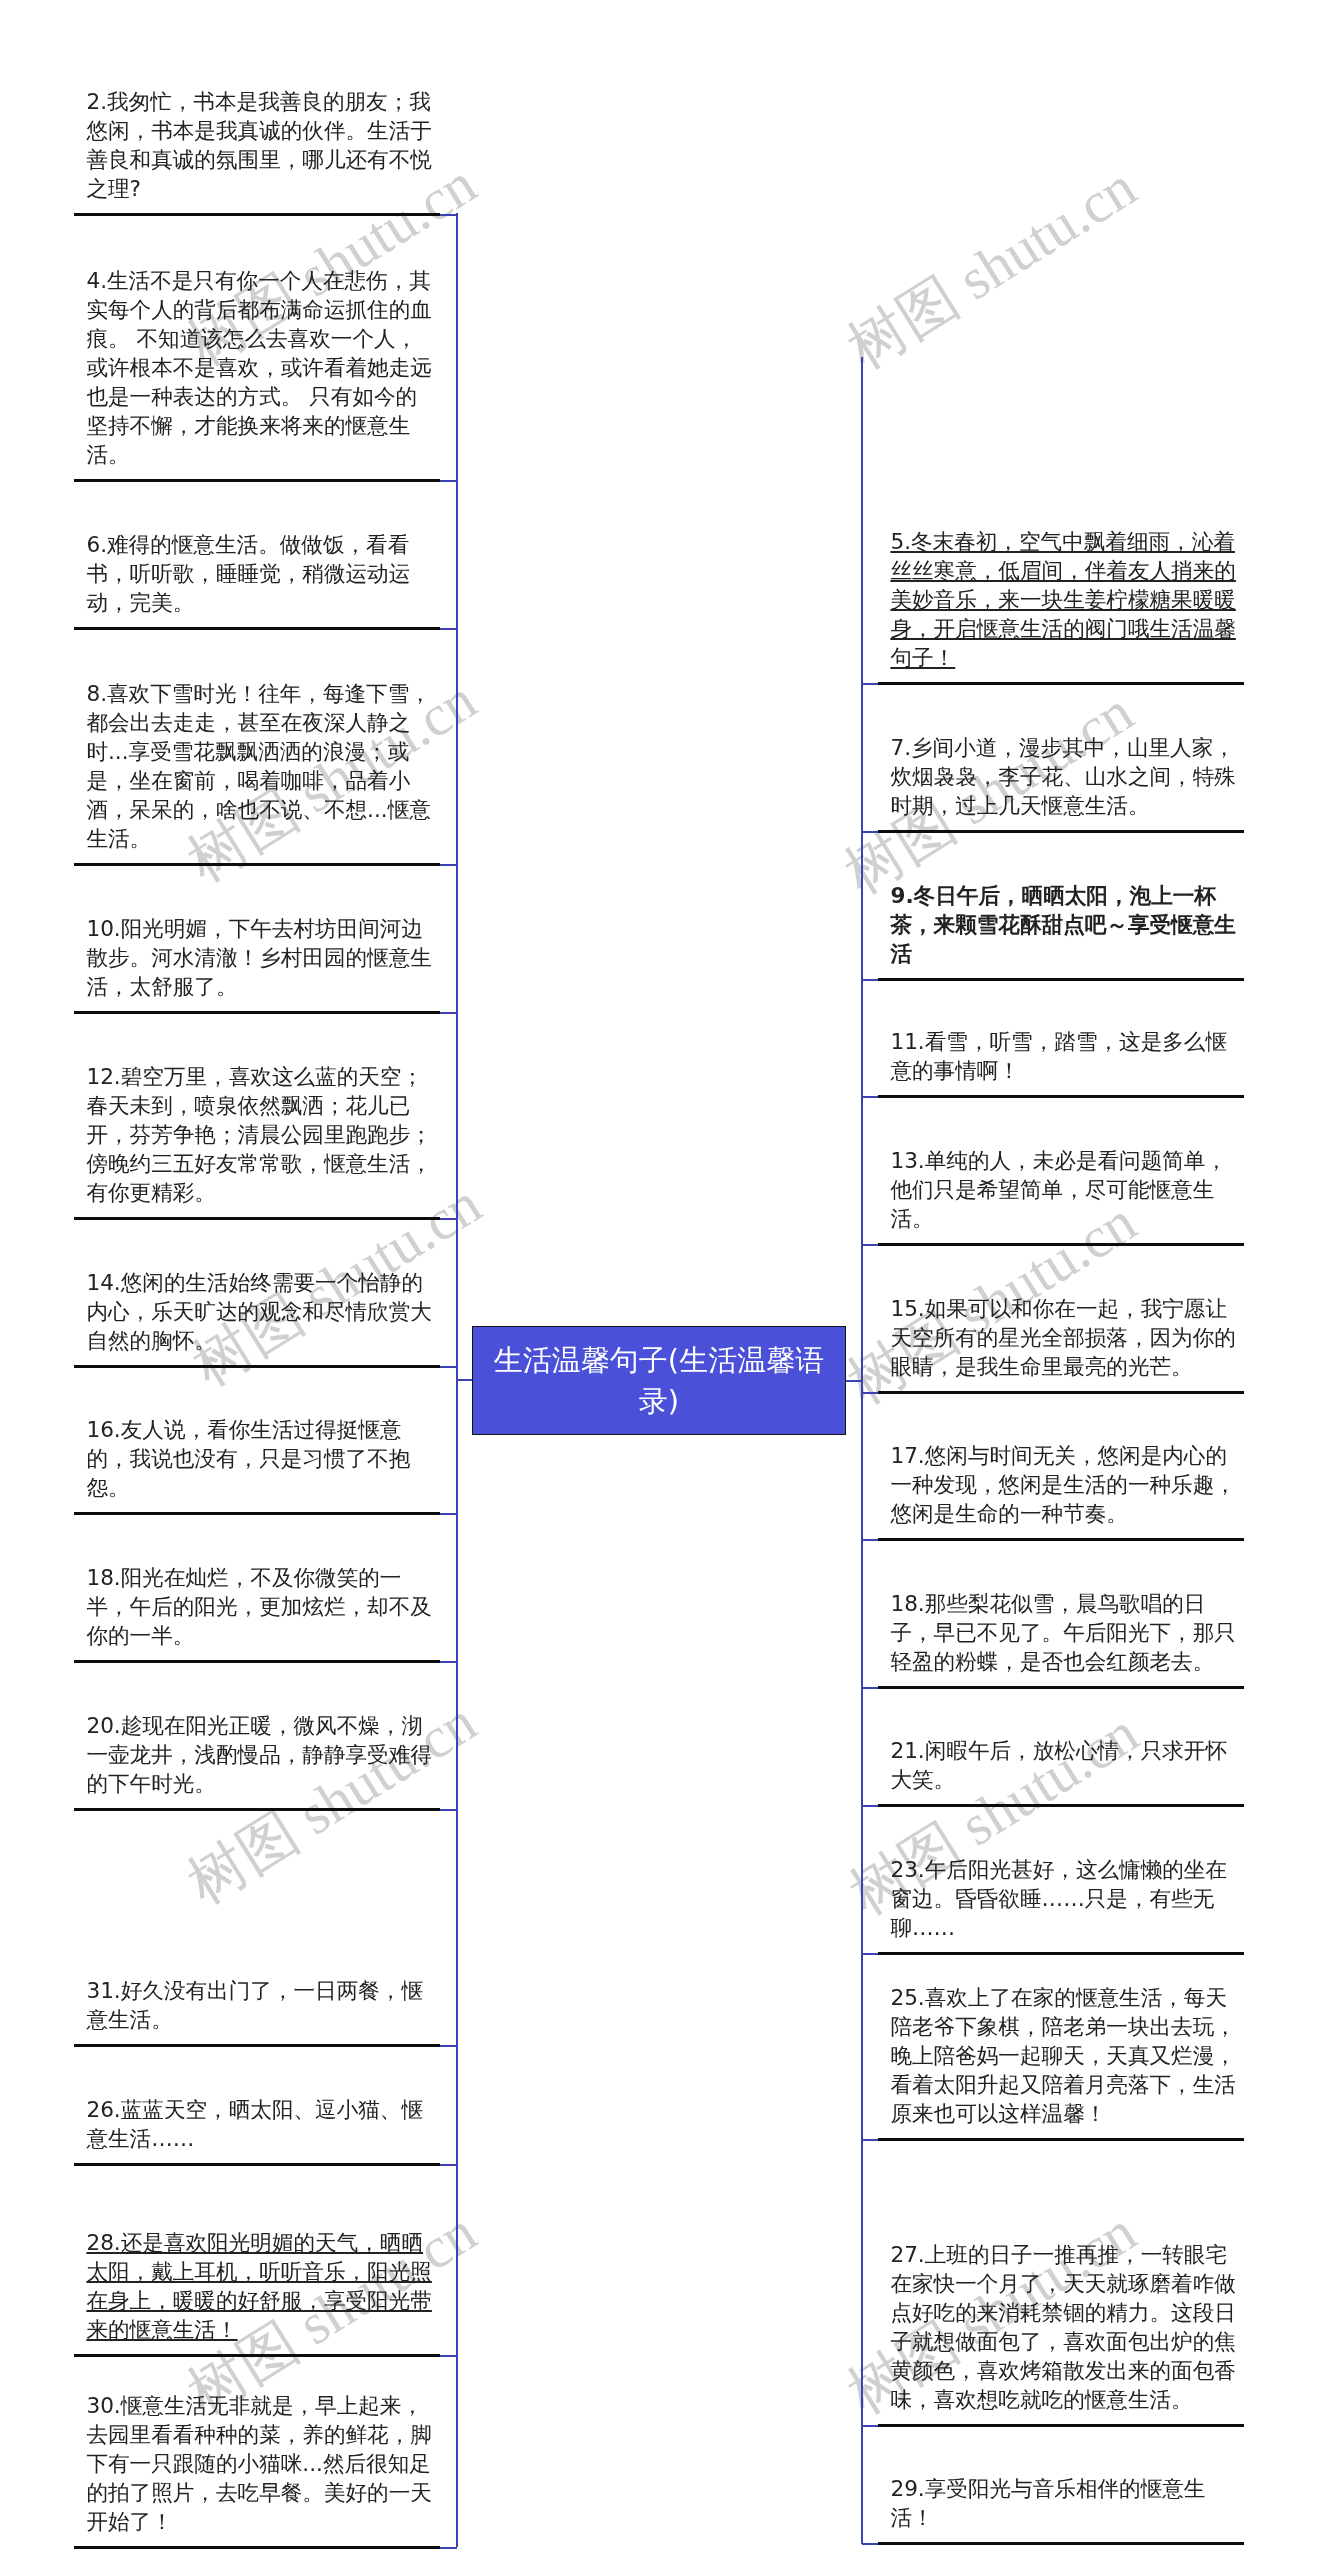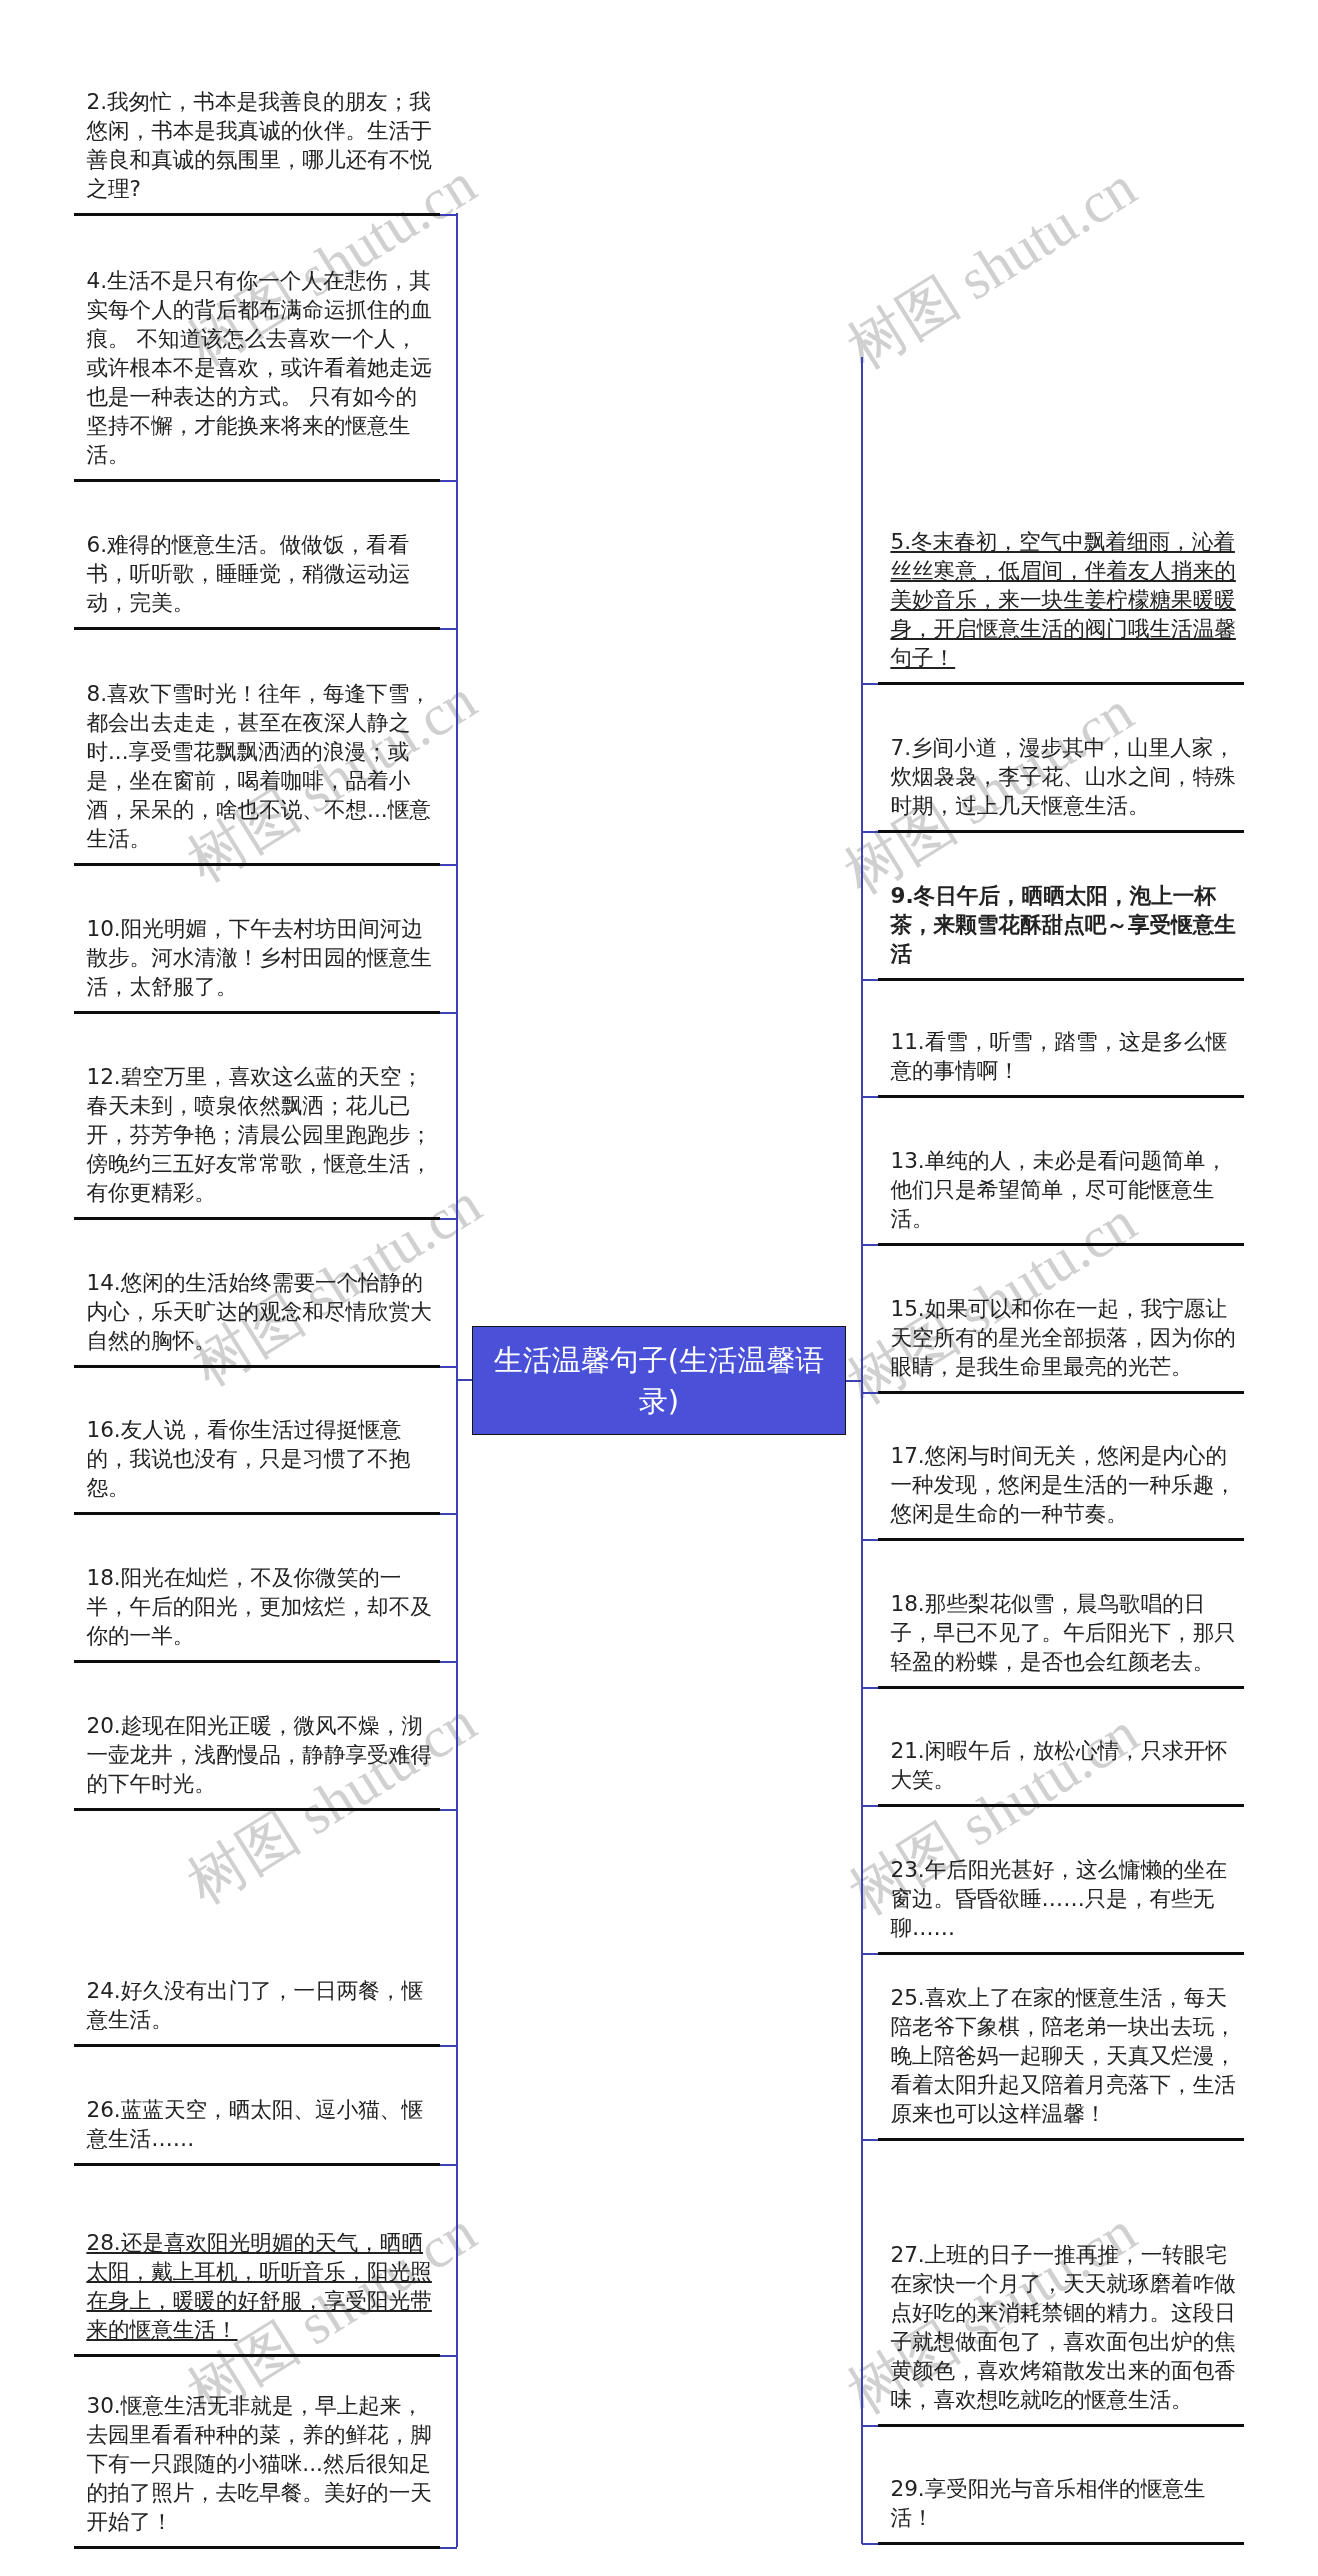--- a/index.html
+++ b/index.html
@@ -69,21 +69,21 @@
   <div class="node left" style="bottom:2405px;"><span>2.我匆忙，书本是我善良的朋友；我悠闲，书本是我真诚的伙伴。生活于善良和真诚的氛围里，哪儿还有不悦之理?</span></div>
   <div class="node left" style="bottom:2139px;"><span>4.生活不是只有你一个人在悲伤，其实每个人的背后都布满命运抓住的血痕。 不知道该怎么去喜欢一个人，或许根本不是喜欢，或许看着她走远也是一种表达的方式。 只有如今的坚持不懈，才能换来将来的惬意生活。</span></div>
   <div class="node left" style="bottom:1991px;"><span>6.难得的惬意生活。做做饭，看看书，听听歌，睡睡觉，稍微运动运动，完美。</span></div>
   <div class="node left" style="bottom:1755px;"><span>8.喜欢下雪时光！往年，每逢下雪，都会出去走走，甚至在夜深人静之时...享受雪花飘飘洒洒的浪漫；或是，坐在窗前，喝着咖啡，品着小酒，呆呆的，啥也不说、不想...惬意生活。</span></div>
   <div class="node left" style="bottom:1607px;"><span>10.阳光明媚，下午去村坊田间河边散步。河水清澈！乡村田园的惬意生活，太舒服了。</span></div>
   <div class="node left" style="bottom:1401px;"><span>12.碧空万里，喜欢这么蓝的天空；春天未到，喷泉依然飘洒；花儿已开，芬芳争艳；清晨公园里跑跑步；傍晚约三五好友常常歌，惬意生活，有你更精彩。</span></div>
   <div class="node left" style="bottom:1253px;"><span>14.悠闲的生活始终需要一个怡静的内心，乐天旷达的观念和尽情欣赏大自然的胸怀。</span></div>
   <div class="node left" style="bottom:1106px;"><span>16.友人说，看你生活过得挺惬意的，我说也没有，只是习惯了不抱怨。</span></div>
   <div class="node left" style="bottom:958px;"><span>18.阳光在灿烂，不及你微笑的一半，午后的阳光，更加炫烂，却不及你的一半。</span></div>
   <div class="node left" style="bottom:810px;"><span>20.趁现在阳光正暖，微风不燥，沏一壶龙井，浅酌慢品，静静享受难得的下午时光。</span></div>
-  <div class="node left" style="bottom:574px;"><span>24.好久没有出门了，一日两餐，惬意生活。</span></div>
+  <div class="node left" style="bottom:574px;"><span>31.好久没有出门了，一日两餐，惬意生活。</span></div>
   <div class="node left" style="bottom:455px;"><span>26.蓝蓝天空，晒太阳、逗小猫、惬意生活……</span></div>
   <div class="node left" style="bottom:264px;text-decoration:underline;"><span>28.还是喜欢阳光明媚的天气，晒晒太阳，戴上耳机，听听音乐，阳光照在身上，暖暖的好舒服，享受阳光带来的惬意生活！</span></div>
   <div class="node left" style="bottom:72px;"><span>30.惬意生活无非就是，早上起来，去园里看看种种的菜，养的鲜花，脚下有一只跟随的小猫咪...然后很知足的拍了照片，去吃早餐。美好的一天开始了！</span></div>
 
   <div class="node right" style="bottom:1936px;text-decoration:underline;"><span>5.冬末春初，空气中飘着细雨，沁着丝丝寒意，低眉间，伴着友人捎来的美妙音乐，来一块生姜柠檬糖果暖暖身，开启惬意生活的阀门哦生活温馨句子！</span></div>
   <div class="node right" style="bottom:1788px;"><span>7.乡间小道，漫步其中，山里人家，炊烟袅袅，李子花、山水之间，特殊时期，过上几天惬意生活。</span></div>
   <div class="node right" style="bottom:1640px;font-weight:bold;"><span>9.冬日午后，晒晒太阳，泡上一杯茶，来颗雪花酥甜点吧～享受惬意生活</span></div>
   <div class="node right" style="bottom:1523px;"><span>11.看雪，听雪，踏雪，这是多么惬意的事情啊！</span></div>
   <div class="node right" style="bottom:1375px;"><span>13.单纯的人，未必是看问题简单，他们只是希望简单，尽可能惬意生活。</span></div>
   <div class="node right" style="bottom:1227px;"><span>15.如果可以和你在一起，我宁愿让天空所有的星光全部损落，因为你的眼睛，是我生命里最亮的光芒。</span></div>

